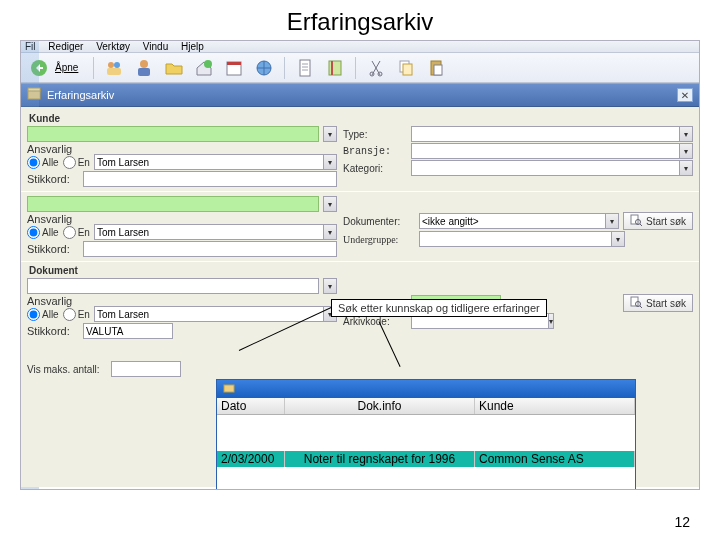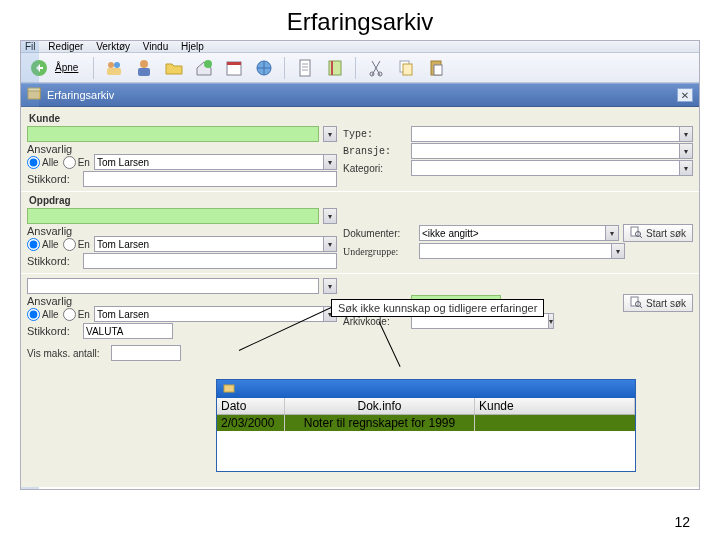--- a/index.html
+++ b/index.html
@@ -182,21 +182,21 @@
               <div class="arrow">▾</div>
             </div>
         </div>
         <div class="form-row">
           <span class="lbl">Stikkord:</span>
           <input class="field" style="flex: 1 1 0%;">
         </div>
       </div>
       <div class="col-r">
         <div class="form-row">
-            <span style="width:64px;font-family:Liberation Mono, monospace;">Type:</span>
+            <span style="width:64px;">Type:</span>
             <div class="combo" style="flex:1;">
               <input style="">
               <div class="arrow">▾</div>
             </div>
           </div>
         <div class="form-row">
             <span style="width:64px;font-family:Liberation Mono, monospace;">Bransje:</span>
             <div class="combo" style="flex:1;">
               <input style="">
               <div class="arrow">▾</div>
@@ -207,21 +207,20 @@
             <div class="combo" style="flex:1;">
               <input style="">
               <div class="arrow">▾</div>
             </div>
           </div>
       </div>
     </div>
 
     <div class="hr"></div>
 
-    <div class="section-label">Oppdrag</div>
     <div class="two-col">
       <div class="col-l">
         <div class="form-row">
           <div style="flex:1;"><input class="field green-in" style="width: 100%;"></div>
           <div class="arrowbtn">▾</div>
         </div>
         <div class="form-row">
             <span class="lbl">Ansvarlig</span>
           </div>
         <div class="form-row" style="margin-top:-2px;">
@@ -266,20 +265,21 @@
               <input style="">
               <div class="arrow">▾</div>
             </div>
           <div style="width:64px;"></div>
         </div>
       </div>
     </div>
 
     <div class="hr"></div>
 
+    <div class="section-label">Dokument</div>
     <div class="two-col">
       <div class="col-l">
         <div class="form-row">
           <div style="flex:1;"><input class="field" style="width: 100%;"></div>
           <div class="arrowbtn">▾</div>
         </div>
         <div class="form-row">
             <span class="lbl">Ansvarlig</span>
           </div>
         <div class="form-row" style="margin-top:-2px;">
@@ -293,21 +293,21 @@
             </label>
           <div class="combo" style="flex:1;">
               <input value="Tom Larsen" style="">
               <div class="arrow">▾</div>
             </div>
         </div>
         <div class="form-row">
           <span class="lbl">Stikkord:</span>
           <input class="field" style="width: 90px;" value="VALUTA">
         </div>
-        <div class="form-row" style="margin-top:6px;">
+        <div class="form-row" style="margin-top:22px;">
           <span style="width:80px;">Vis maks. antall:</span>
           <input class="field" style="width: 70px;">
         </div>
       </div>
       <div class="col-r">
         <div style="height:16px;"></div>
         <div class="form-row">
           <span style="width:64px;">Dok.info.:</span>
           <input class="field green-in" style="width: 90px;" value="NOTER">
           <div style="flex:1;"></div>
@@ -323,41 +323,42 @@
         <div class="form-row">
           <span style="width:64px;">Arkivkode:</span>
           <div class="combo" style="width:130px;">
               <input style="">
               <div class="arrow">▾</div>
             </div>
         </div>
       </div>
     </div>
 
-    <div class="callout" style="left:310px; top:192px;">Søk ikke kunnskap og tidligere erfaringer</div>
+    <div class="callout" style="left:310px; top:192px;">Søk etter kunnskap og tidligere erfaringer</div>
     <div class="callout-line" style="left:218px; top:243px; width:110px; transform:rotate(-25deg);"></div>
     <div class="callout-line" style="left:358px; top:214px; width:50px; transform:rotate(65deg);"></div>
 
   </div>
 
   <div class="subwin">
     <div class="subwin-title">
       <span><svg width="12" height="12" viewBox="0 0 12 12">
             <rect x="1" y="3" width="10" height="7" fill="#f0d080" stroke="#c0a040"></rect>
           </svg></span>
     </div>
     <div class="subwin-grid">
       <div class="grid-head">
         <div class="c1">Dato</div>
         <div class="c2">Dok.info</div>
         <div class="c3">Kunde</div>
       </div>
-      <div class="grid-row" style="background:#4d7c0f;">
+      <div class="grid-row" style="background:#14b8a6;margin-top:36px;">
         <div class="c1">2/03/2000</div>
-        <div class="c2">Noter til regnskapet for 1999</div>
+        <div class="c2">Noter til regnskapet for 1996</div>
+        <div class="c3">Common Sense AS</div>
       </div>
       <div style="height:40px; background:#fff;"></div>
     </div>
   </div>
 
 </div>
 
 <div class="page-num">12</div>
 
 </body></html>

